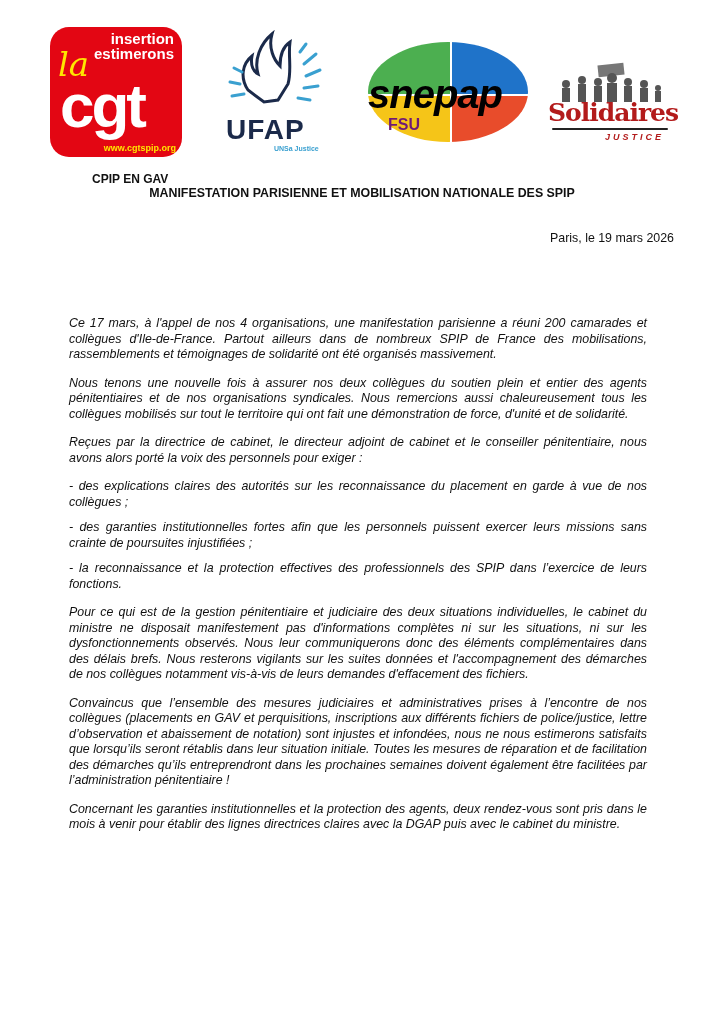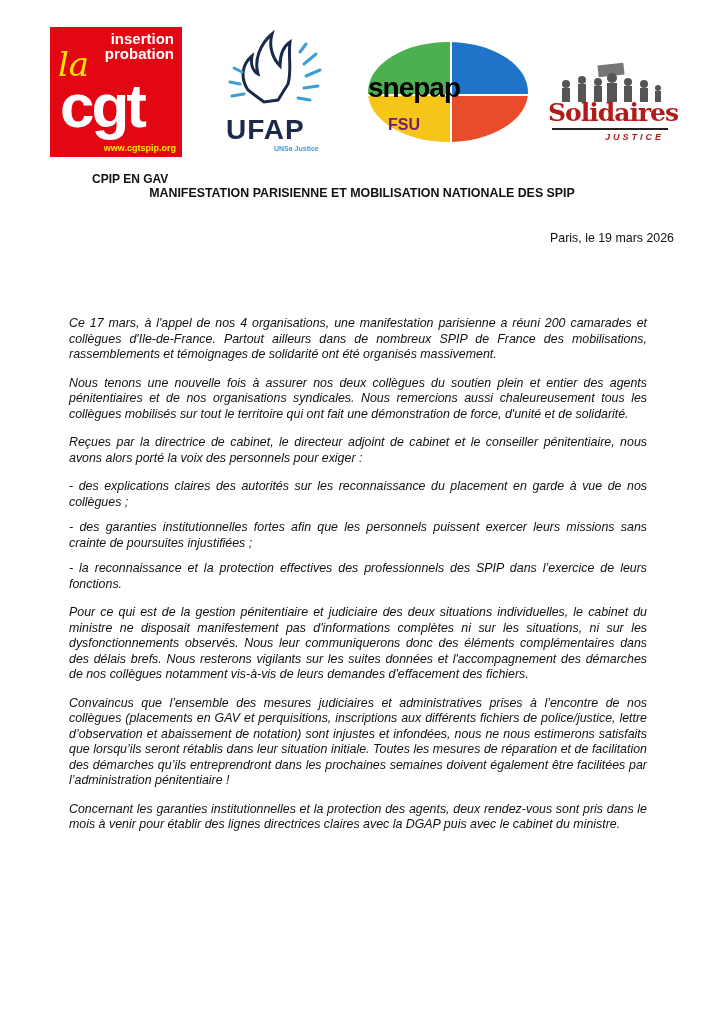--- a/index.html
+++ b/index.html
@@ -1,55 +1,55 @@
 <!DOCTYPE html>
 <html><head>
   <meta charset="utf-8">
   <style>
     html, body { margin: 0; padding: 0; background: #ffffff; }
     body { width: 724px; height: 1024px; position: relative; overflow: hidden; font-family: "Liberation Sans", sans-serif; color: #111; }
-    .abs { position: absolute; }
+    .abs { position: absolute; border-radius: 19px; }
 
     
     .cgt { left: 50px; top: 27px; width: 132px; height: 130px; background: #e30613; }
     .cgt .ins { position: absolute; right: 8px; top: 4px; color: #fff; font-weight: bold; font-size: 15px; line-height: 15px; text-align: right; }
     .cgt .la { position: absolute; left: 8px; top: 20px; color: #ffe600; font-family: "DejaVu Serif", serif; font-style: italic; font-size: 34px; line-height: 34px; }
     .cgt .cgtword { position: absolute; left: 10px; top: 48px; color: #fff; font-weight: bold; font-size: 62px; line-height: 62px; letter-spacing: -3px; }
     .cgt .url { position: absolute; right: 6px; bottom: 4px; color: #ffe600; font-weight: bold; font-size: 9px; }
     .cgt-caption { left: 92px; top: 172px; font-size: 12px; font-weight: bold; }
 
     
     .ufap { left: 218px; top: 30px; width: 115px; height: 125px; }
     .ufap .word { position: absolute; left: 8px; top: 84px; color: #1b2a4a; font-weight: bold; font-size: 28px; letter-spacing: 1px; }
     .ufap .sub { position: absolute; left: 56px; top: 115px; color: #3aa0d0; font-size: 7px; font-weight: bold; }
 
     
     .snepap { left: 366px; top: 40px; width: 164px; height: 104px; }
-    .snepap .word { position: absolute; left: 2px; top: 32px; color: #000; font-weight: bold; font-size: 28px; letter-spacing: -1px; }
+    .snepap .word { position: absolute; left: 2px; top: 32px; color: #000; font-weight: bold; font-style: italic; font-size: 40px; letter-spacing: -1px; }
     .snepap .fsu { position: absolute; left: 22px; top: 76px; color: #701a75; font-weight: bold; font-size: 16px; text-align: right; }
 
     
     .soli { left: 546px; top: 62px; width: 130px; height: 84px; }
     .soli .word { position: absolute; left: 2px; top: 36px; color: #b31b1b; font-family: "DejaVu Serif", serif; font-weight: bold; font-size: 25px; letter-spacing: -1px; }
     .soli .just { position: absolute; right: 12px; top: 70px; color: #b31b1b; font-style: italic; font-weight: bold; font-size: 9px; letter-spacing: 3px; }
 
     .title { left: 0; width: 724px; top: 186px; text-align: center; font-weight: bold; font-size: 12.4px; }
     .date { right: 50px; top: 231px; font-size: 12.4px; }
 
     .body { left: 69px; width: 586px; top: 316px; font-size: 12.4px; line-height: 15.5px; }
     .body p { margin: 0 8px 13px 0; text-align: justify; font-style: italic; }
     .body p.list { margin-bottom: 10px; }
   </style>
 </head>
 <body>
 
 <div class="abs cgt">
   <div class="ins">
     <div>insertion</div>
-    <div>probation</div>
+    <div>estimerons</div>
   </div>
   <div class="la">la</div>
   <div class="cgtword">cgt</div>
   <div class="url">www.cgtspip.org</div>
 </div>
 <div class="abs cgt-caption">CPIP EN GAV</div>
 
 <div class="abs ufap">
   <svg width="115" height="85" viewBox="0 0 115 85">
     <path d="M30 60 C22 48 24 34 34 26 C32 36 36 42 40 44 C36 30 42 14 54 4 C50 18 56 30 62 36 C62 24 66 16 72 12 C70 26 74 40 70 54 L60 70 L46 72 Z" fill="none" stroke="#1b2a4a" stroke-width="3"></path>

